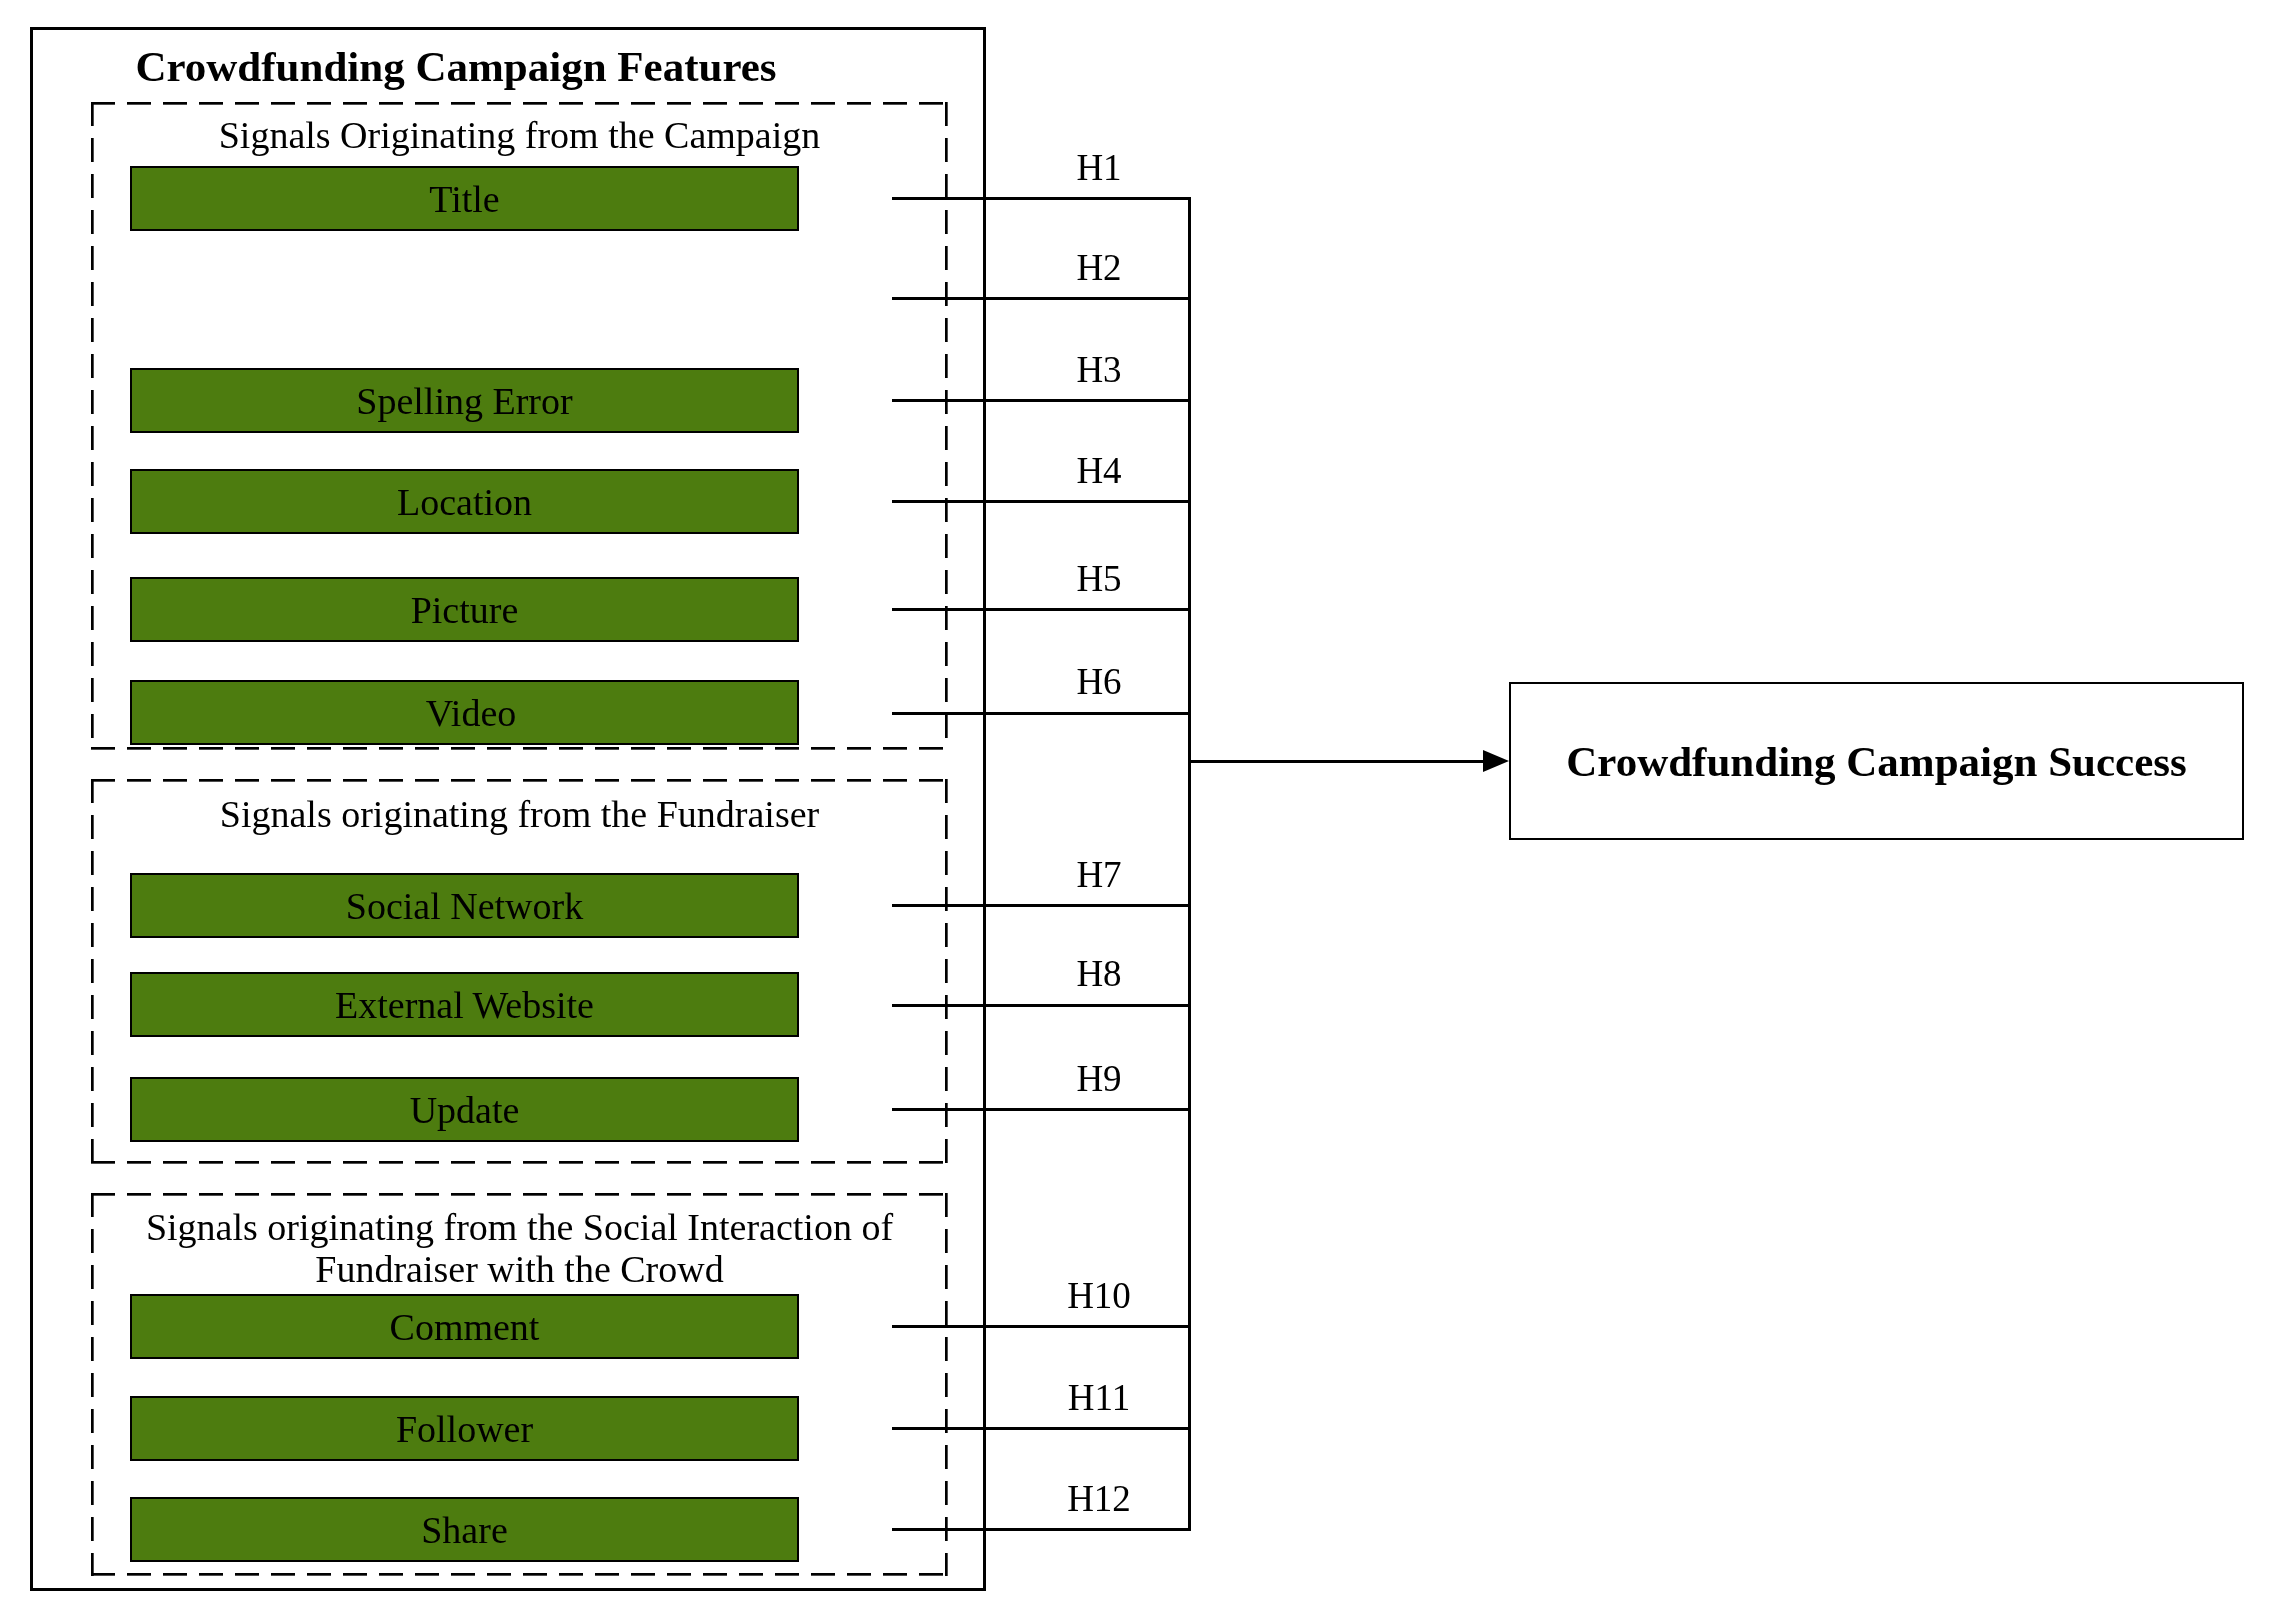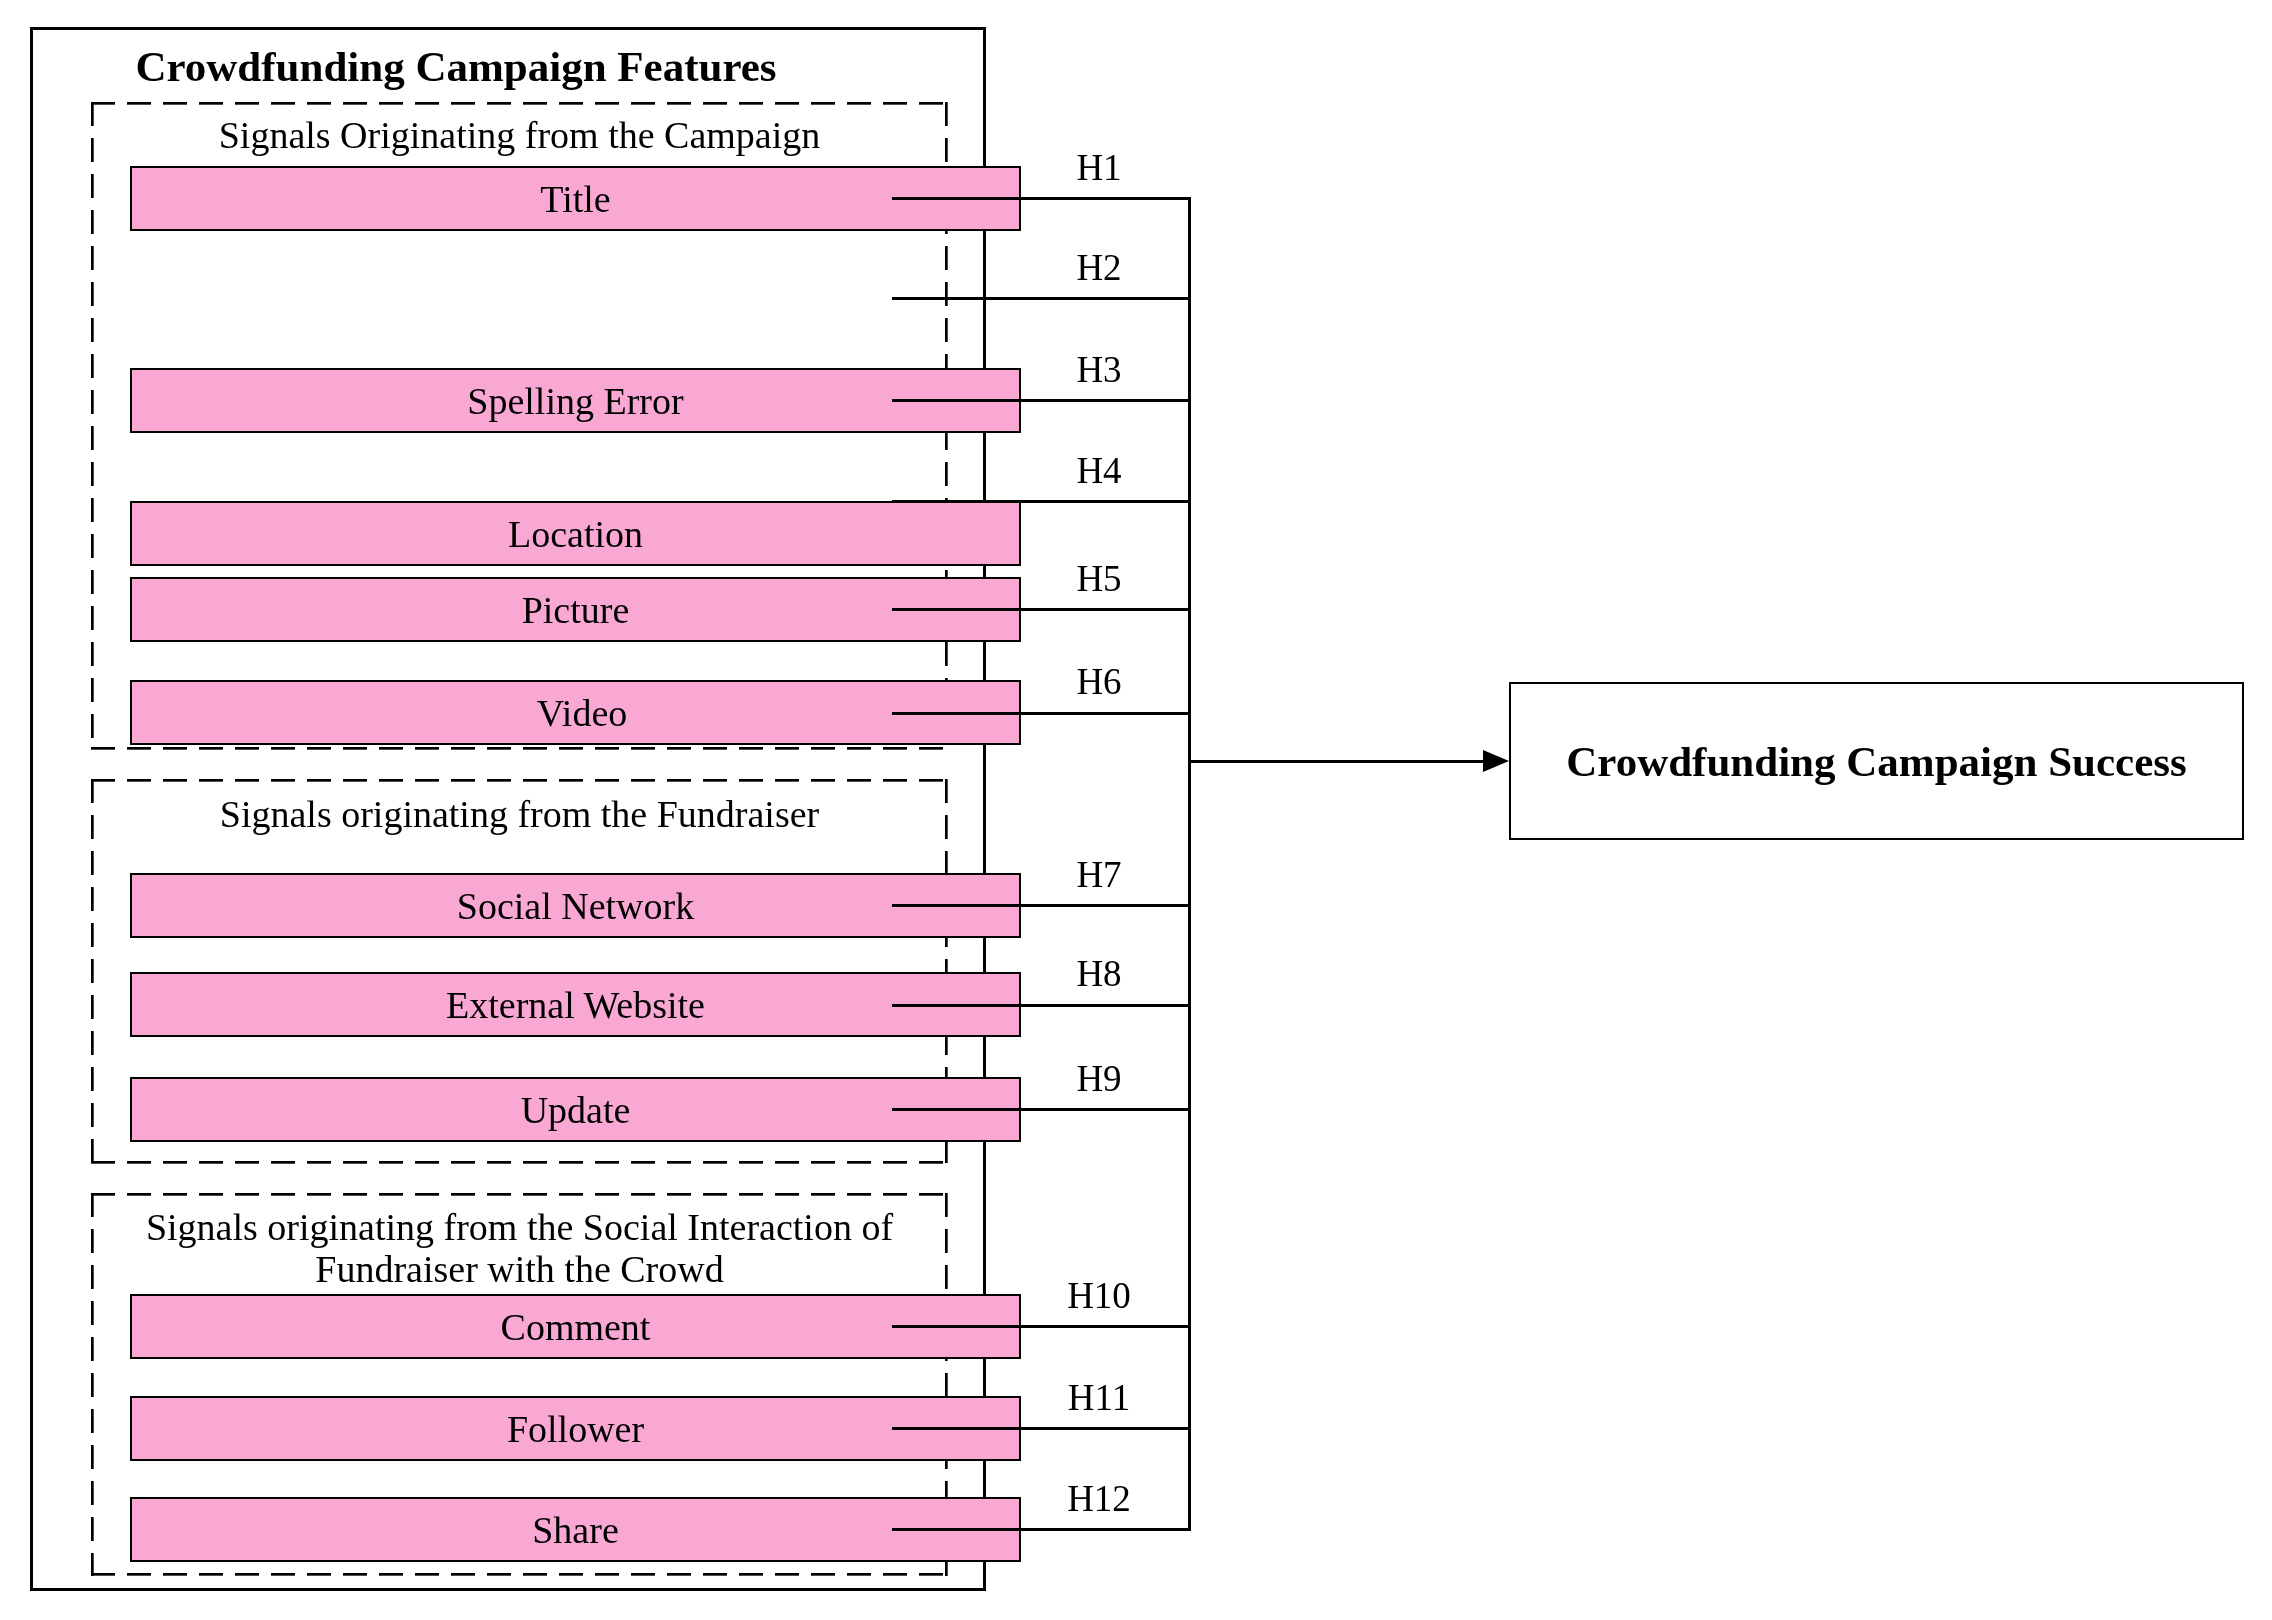--- a/index.html
+++ b/index.html
@@ -18,23 +18,23 @@
     background:
       repeating-linear-gradient(90deg,#000 0 24.4px,rgba(0,0,0,0) 24.4px 36px) left top / 100% 2.7px no-repeat,
       repeating-linear-gradient(90deg,#000 0 24.4px,rgba(0,0,0,0) 24.4px 36px) left bottom / 100% 2.7px no-repeat,
       repeating-linear-gradient(180deg,#000 0 24.4px,rgba(0,0,0,0) 24.4px 36px) left top / 2.7px 100% no-repeat,
       repeating-linear-gradient(180deg,#000 0 24.4px,rgba(0,0,0,0) 24.4px 36px) right top / 2.7px 100% no-repeat;
   }
   .seclabel{
     position:absolute;text-align:center;font-size:38px;line-height:42px;
   }
   .fbox{
-    position:absolute;box-sizing:border-box;border:2.7px solid #000;background:#f9a8d4;
+    position:absolute;box-sizing:border-box;border:2.7px solid #000;background:#4d7c0f;
     display:flex;align-items:center;justify-content:center;
-    font-size:38px;left:130px;width:891px;height:65px;
+    font-size:38px;left:130px;width:669px;height:65px;
   }
   .hline{position:absolute;height:2.7px;background:#000;left:892px;width:297px;}
   .vline{position:absolute;width:2.7px;background:#000;}
   .hlabel{
     position:absolute;left:1021px;width:156px;text-align:center;
     font-size:37px;line-height:34px;
   }
   .arrow-shaft{position:absolute;left:1190px;top:760px;width:295px;height:2.7px;background:#000;}
   .arrow-head{
     position:absolute;left:1483px;top:750px;width:0;height:0;
@@ -54,21 +54,21 @@
 <div class="stage">
 
   <div class="outer" style="left:30px;top:27px;width:956px;height:1564px;"></div>
   <div class="panel-title" style="left:40px;top:43px;width:832px;">Crowdfunding Campaign Features</div>
 
   <div class="dashedbox" style="left:91px;top:102px;width:857px;height:648px;"></div>
   <div class="seclabel" style="left:91px;top:114px;width:857px;">Signals Originating from the Campaign</div>
 
   <div class="fbox" style="top:166px;">Title</div>
   <div class="fbox" style="top:368px;">Spelling Error</div>
-  <div class="fbox" style="top:469px;margin-top:32px;">Location</div>
+  <div class="fbox" style="top:469px;">Location</div>
   <div class="fbox" style="top:577px;">Picture</div>
   <div class="fbox" style="top:680px;padding-left:13px;">Video</div>
 
   <div class="dashedbox" style="left:91px;top:779px;width:857px;height:385px;"></div>
   <div class="seclabel" style="left:91px;top:793px;width:857px;">Signals originating from the Fundraiser</div>
 
   <div class="fbox" style="top:873px;">Social Network</div>
   <div class="fbox" style="top:972px;">External Website</div>
   <div class="fbox" style="top:1077px;">Update</div>
 

